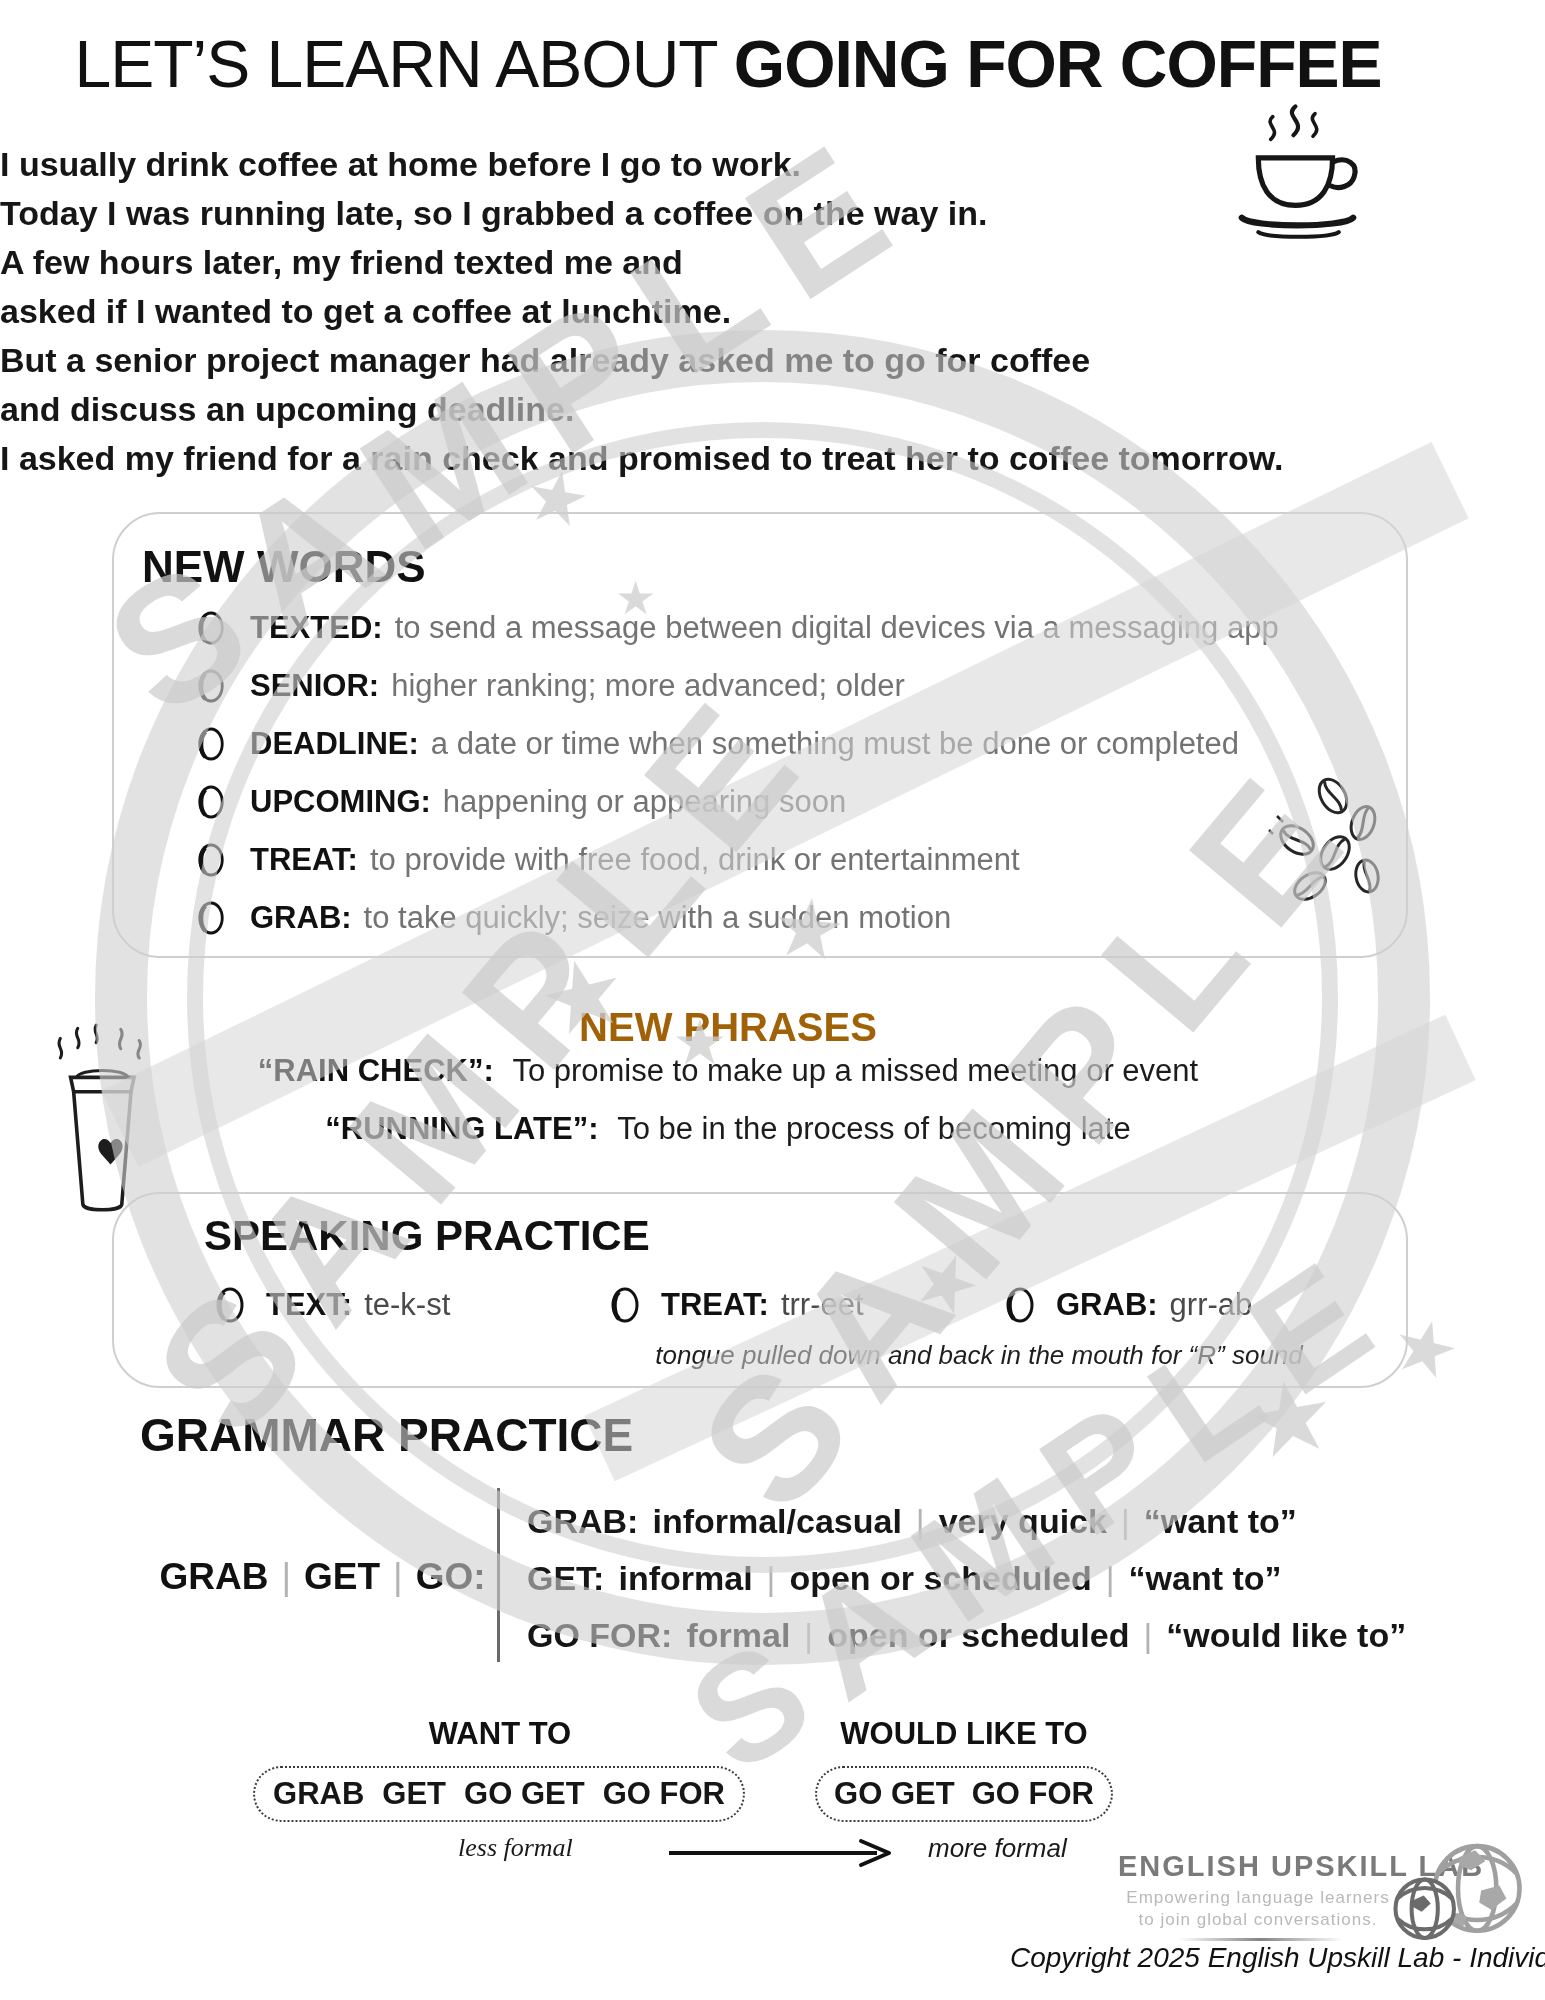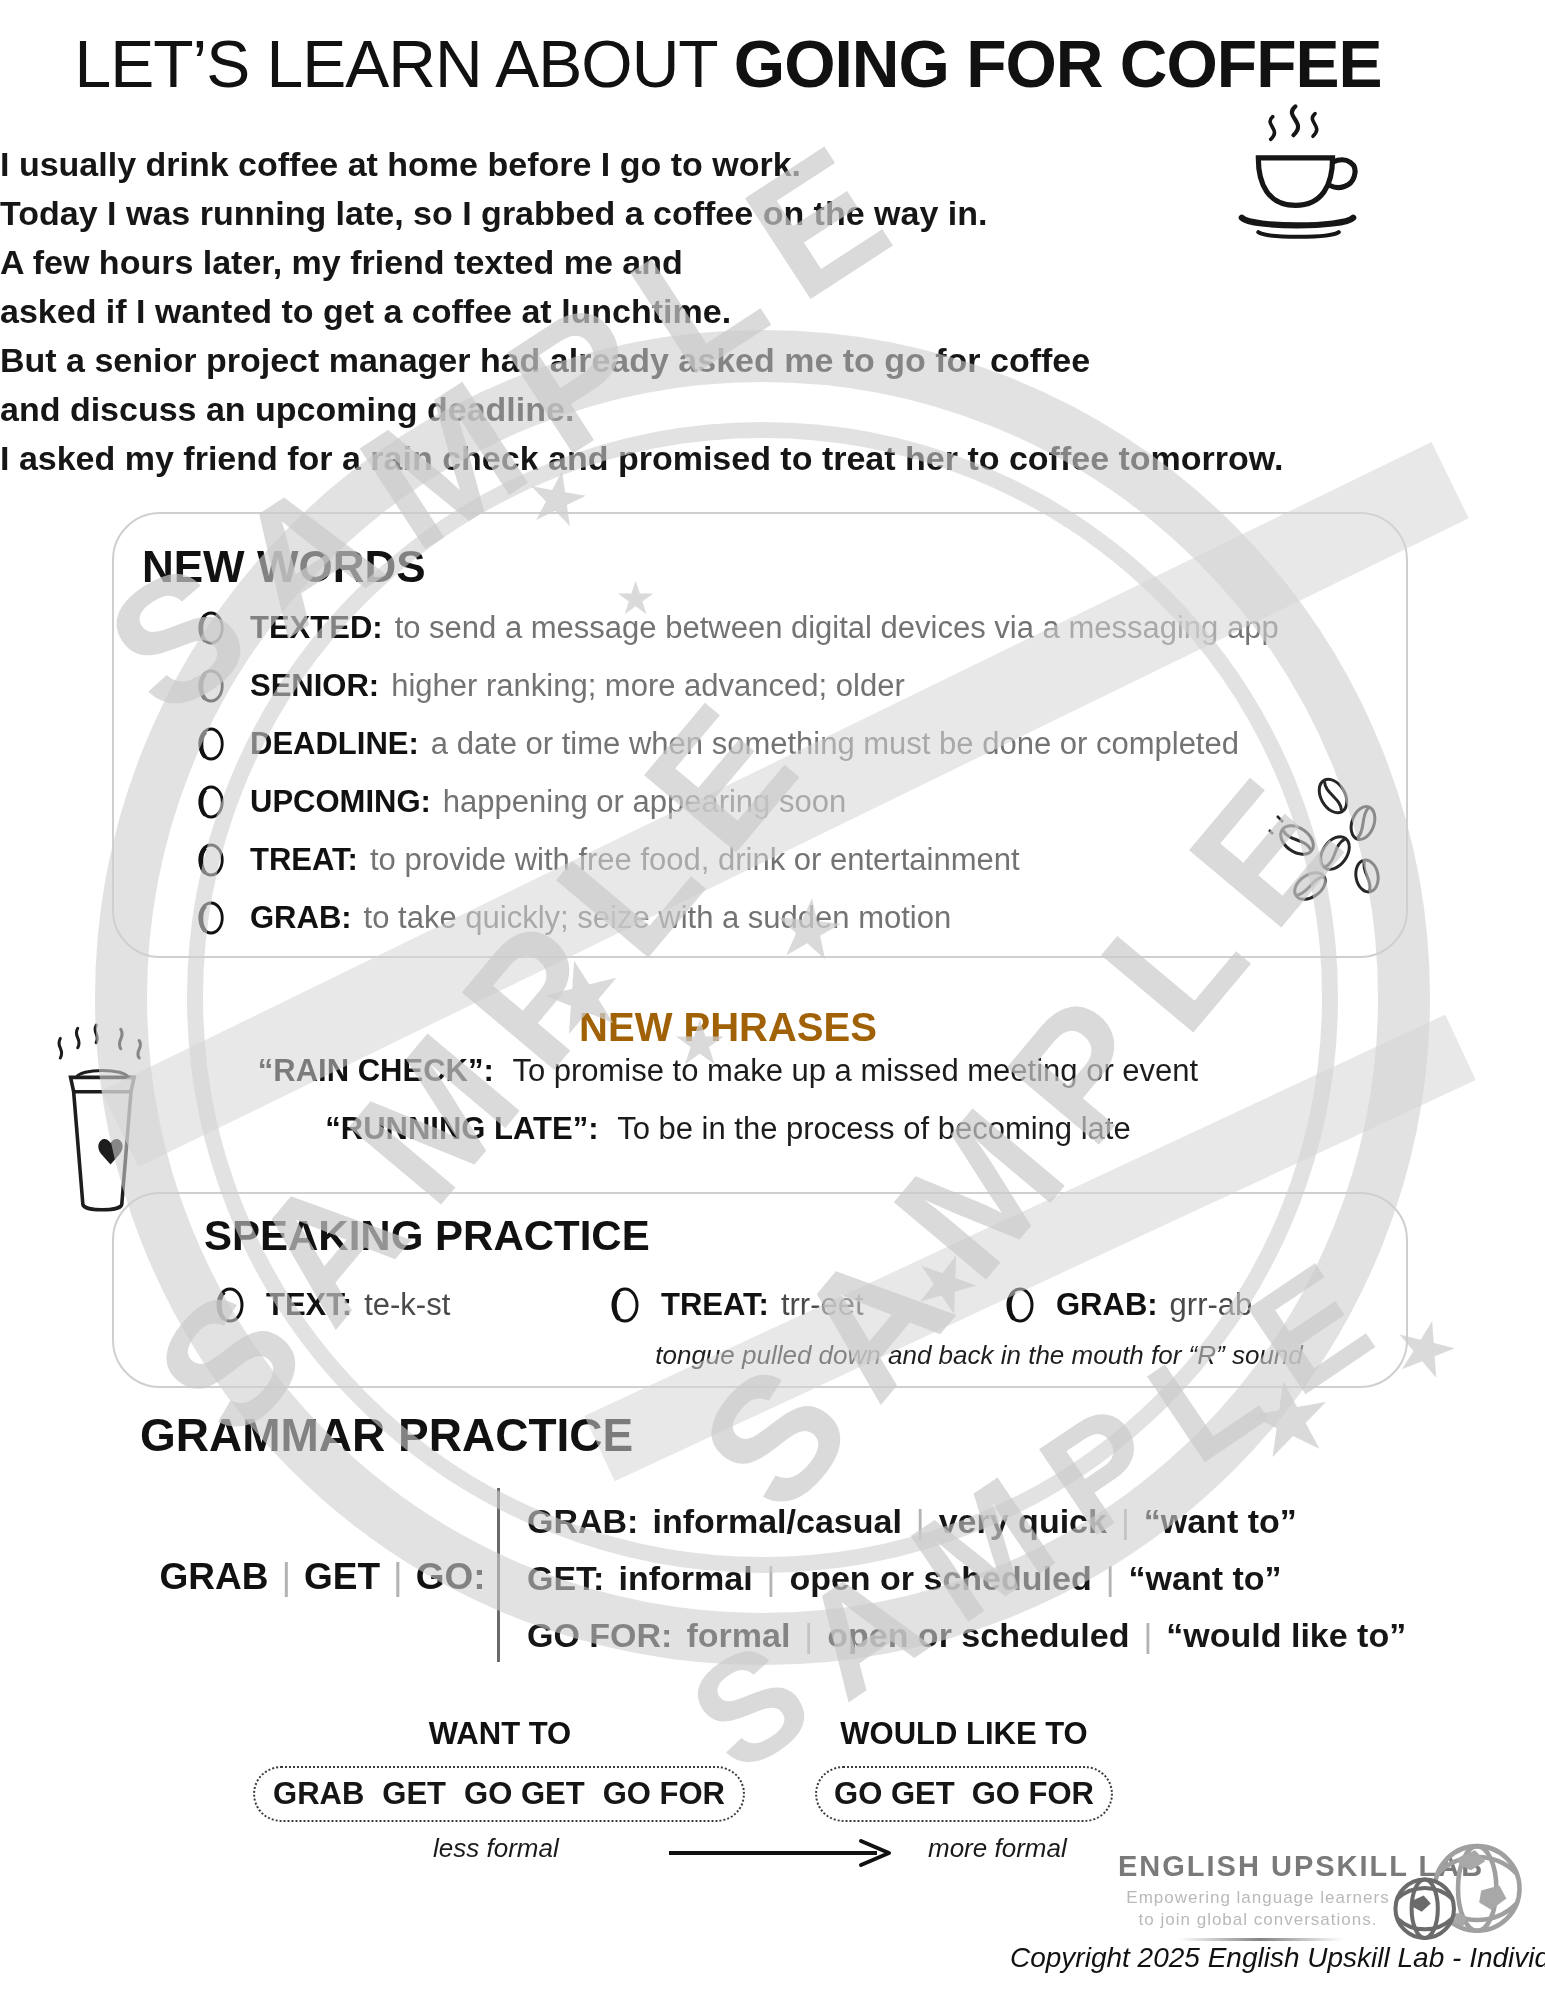--- a/index.html
+++ b/index.html
@@ -92,21 +92,21 @@
   .col-label { position:absolute; font-size:31px; font-weight:800; color:#111; text-align:center; }
   #want-label  { left:255px; top:1716px; width:490px; }
   #would-label { left:815px; top:1716px; width:298px; }
   .pill { position:absolute; top:1766px; height:56px; border:2px dotted #3a3a3a; border-radius:30px;
           display:flex; align-items:center; justify-content:space-evenly;
           font-size:31px; font-weight:600; color:#161616; }
   #pill-want  { left:253px; width:492px; }
   #pill-would { left:815px; width:298px; }
 
   .formal { position:absolute; top:1833px; font-size:26px; font-style:italic; color:#1a1a1a; }
-  #less-formal { left:433px; } #more-formal { left:928px; }
+  #less-formal { left:458px;font-family:Liberation Serif, serif; } #more-formal { left:928px; }
   .arrow { position:absolute; left:665px; top:1838px; width:235px; height:30px; }
 
   
   .brand { position:absolute; left:1118px; top:1850px; width:280px; text-align:center;
            font-size:29px; font-weight:700; letter-spacing:2px; color:#7a7a7a; white-space:nowrap; }
   .tagline { position:absolute; left:1118px; width:280px; text-align:center;
              font-size:17px; letter-spacing:1px; color:#b9b9b9; }
   #tag1 { top:1888px; } #tag2 { top:1910px; }
   .brand-divider { position:absolute; left:1178px; top:1938px; width:165px; height:3px;
                    background:linear-gradient(90deg, rgba(120,120,120,0), rgba(110,110,110,0.85), rgba(120,120,120,0)); }

